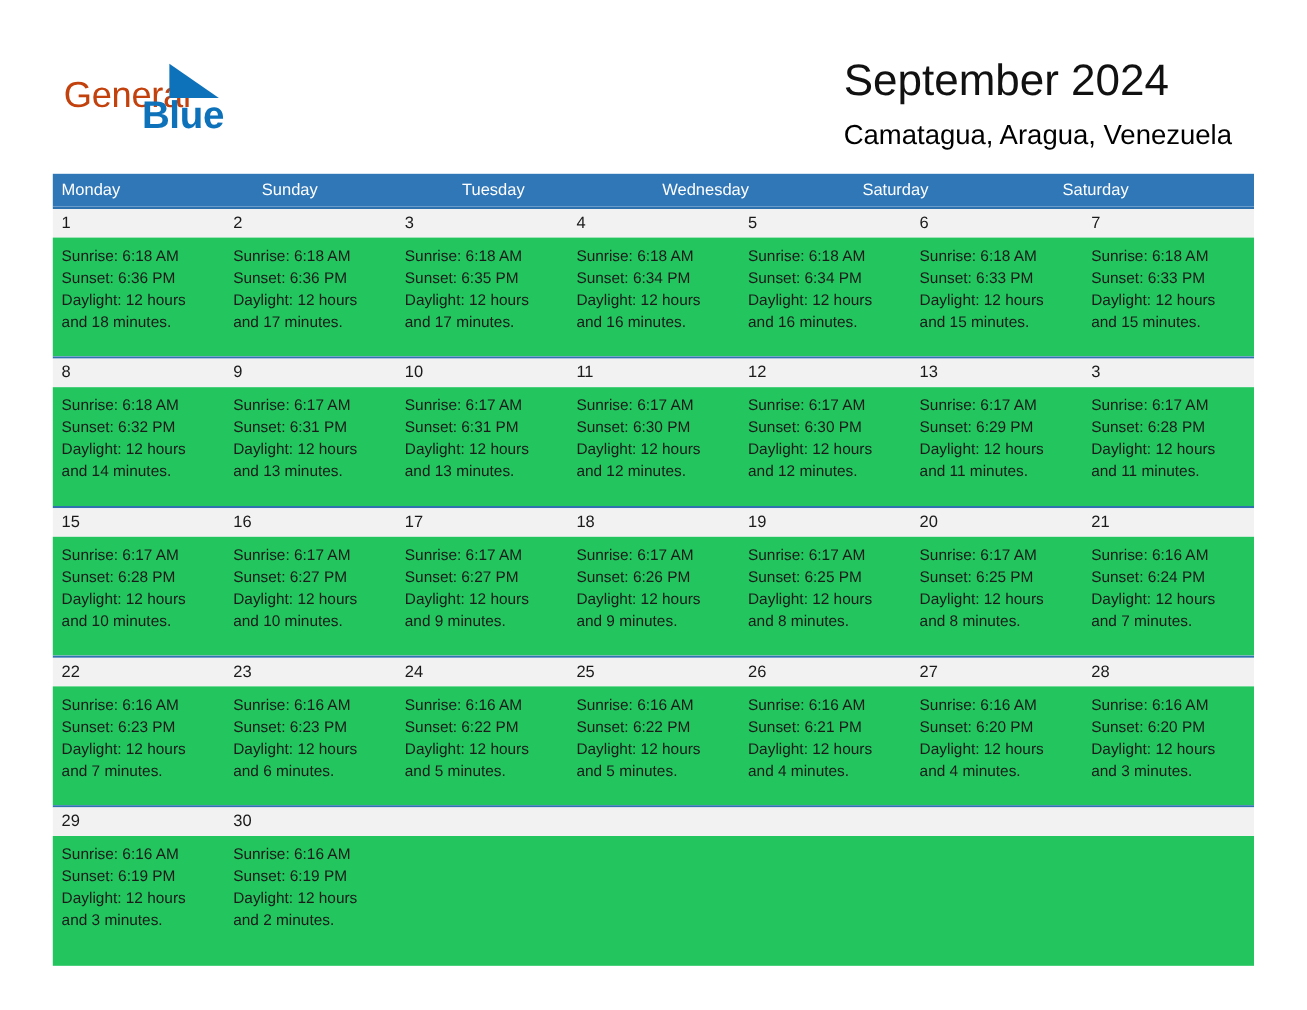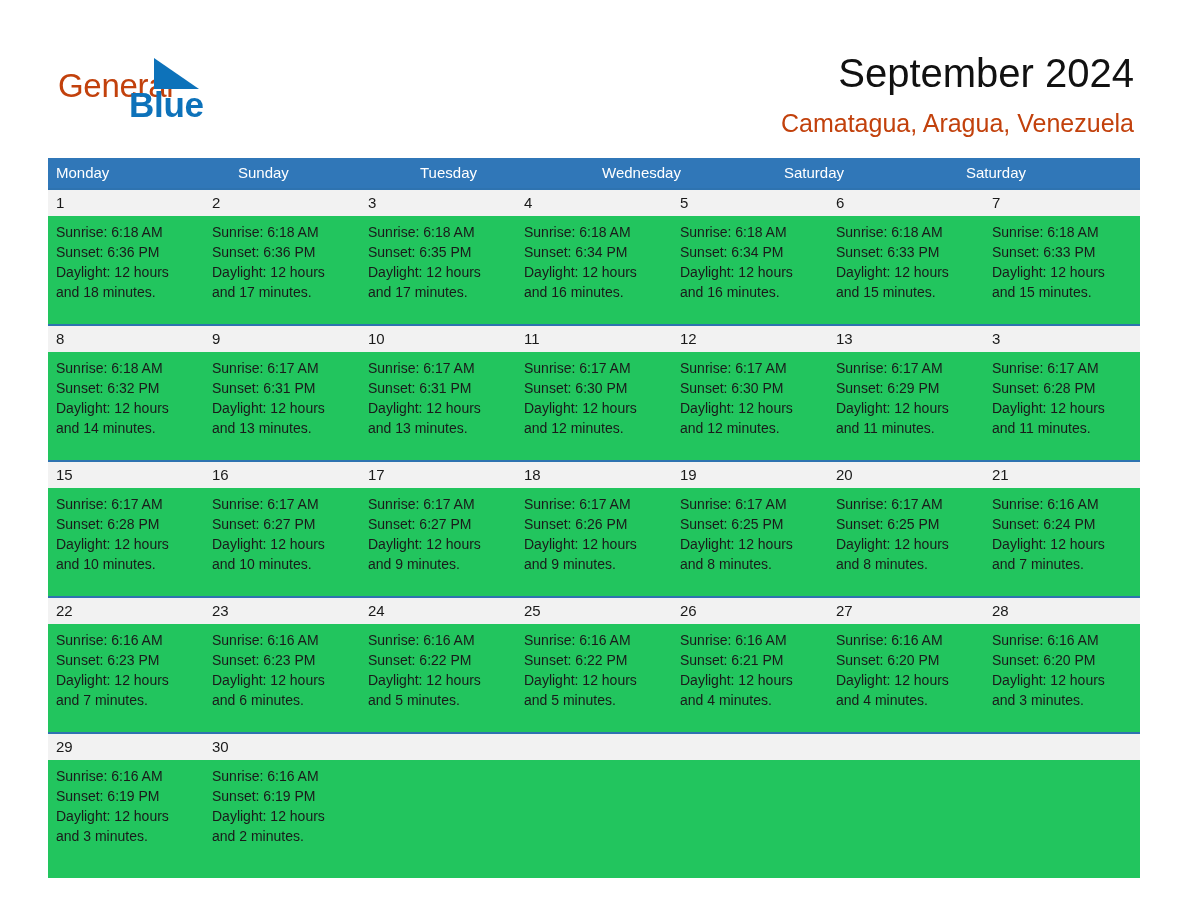--- a/index.html
+++ b/index.html
@@ -61,40 +61,39 @@
     top: 35px;
     font-size: 35px;
     line-height: 40px;
     color: #0d72ba;
     letter-spacing: -0.3px;
     font-weight: 700;
   }
 
   .title-block {
     position: absolute;
-    right: 54px;
+    right: 68px;
     top: 48px;
-    text-align: right;
+    text-align: left;
   }
   .month-title {
     font-size: 40px;
     line-height: 50px;
     font-weight: 400;
     color: #111111;
     letter-spacing: 0px;
     white-space: nowrap;
   }
   .location-title {
     margin-top: 10px;
     font-size: 25px;
     line-height: 30px;
     font-weight: 400;
-    color: #c2410c;
+    color: #000000;
     white-space: nowrap;
-    margin-left: 16px;
   }
 
   
   .calendar {
     position: absolute;
     left: 48px;
     top: 158px;
     width: 1092px;
   }
   .weekday-row {

